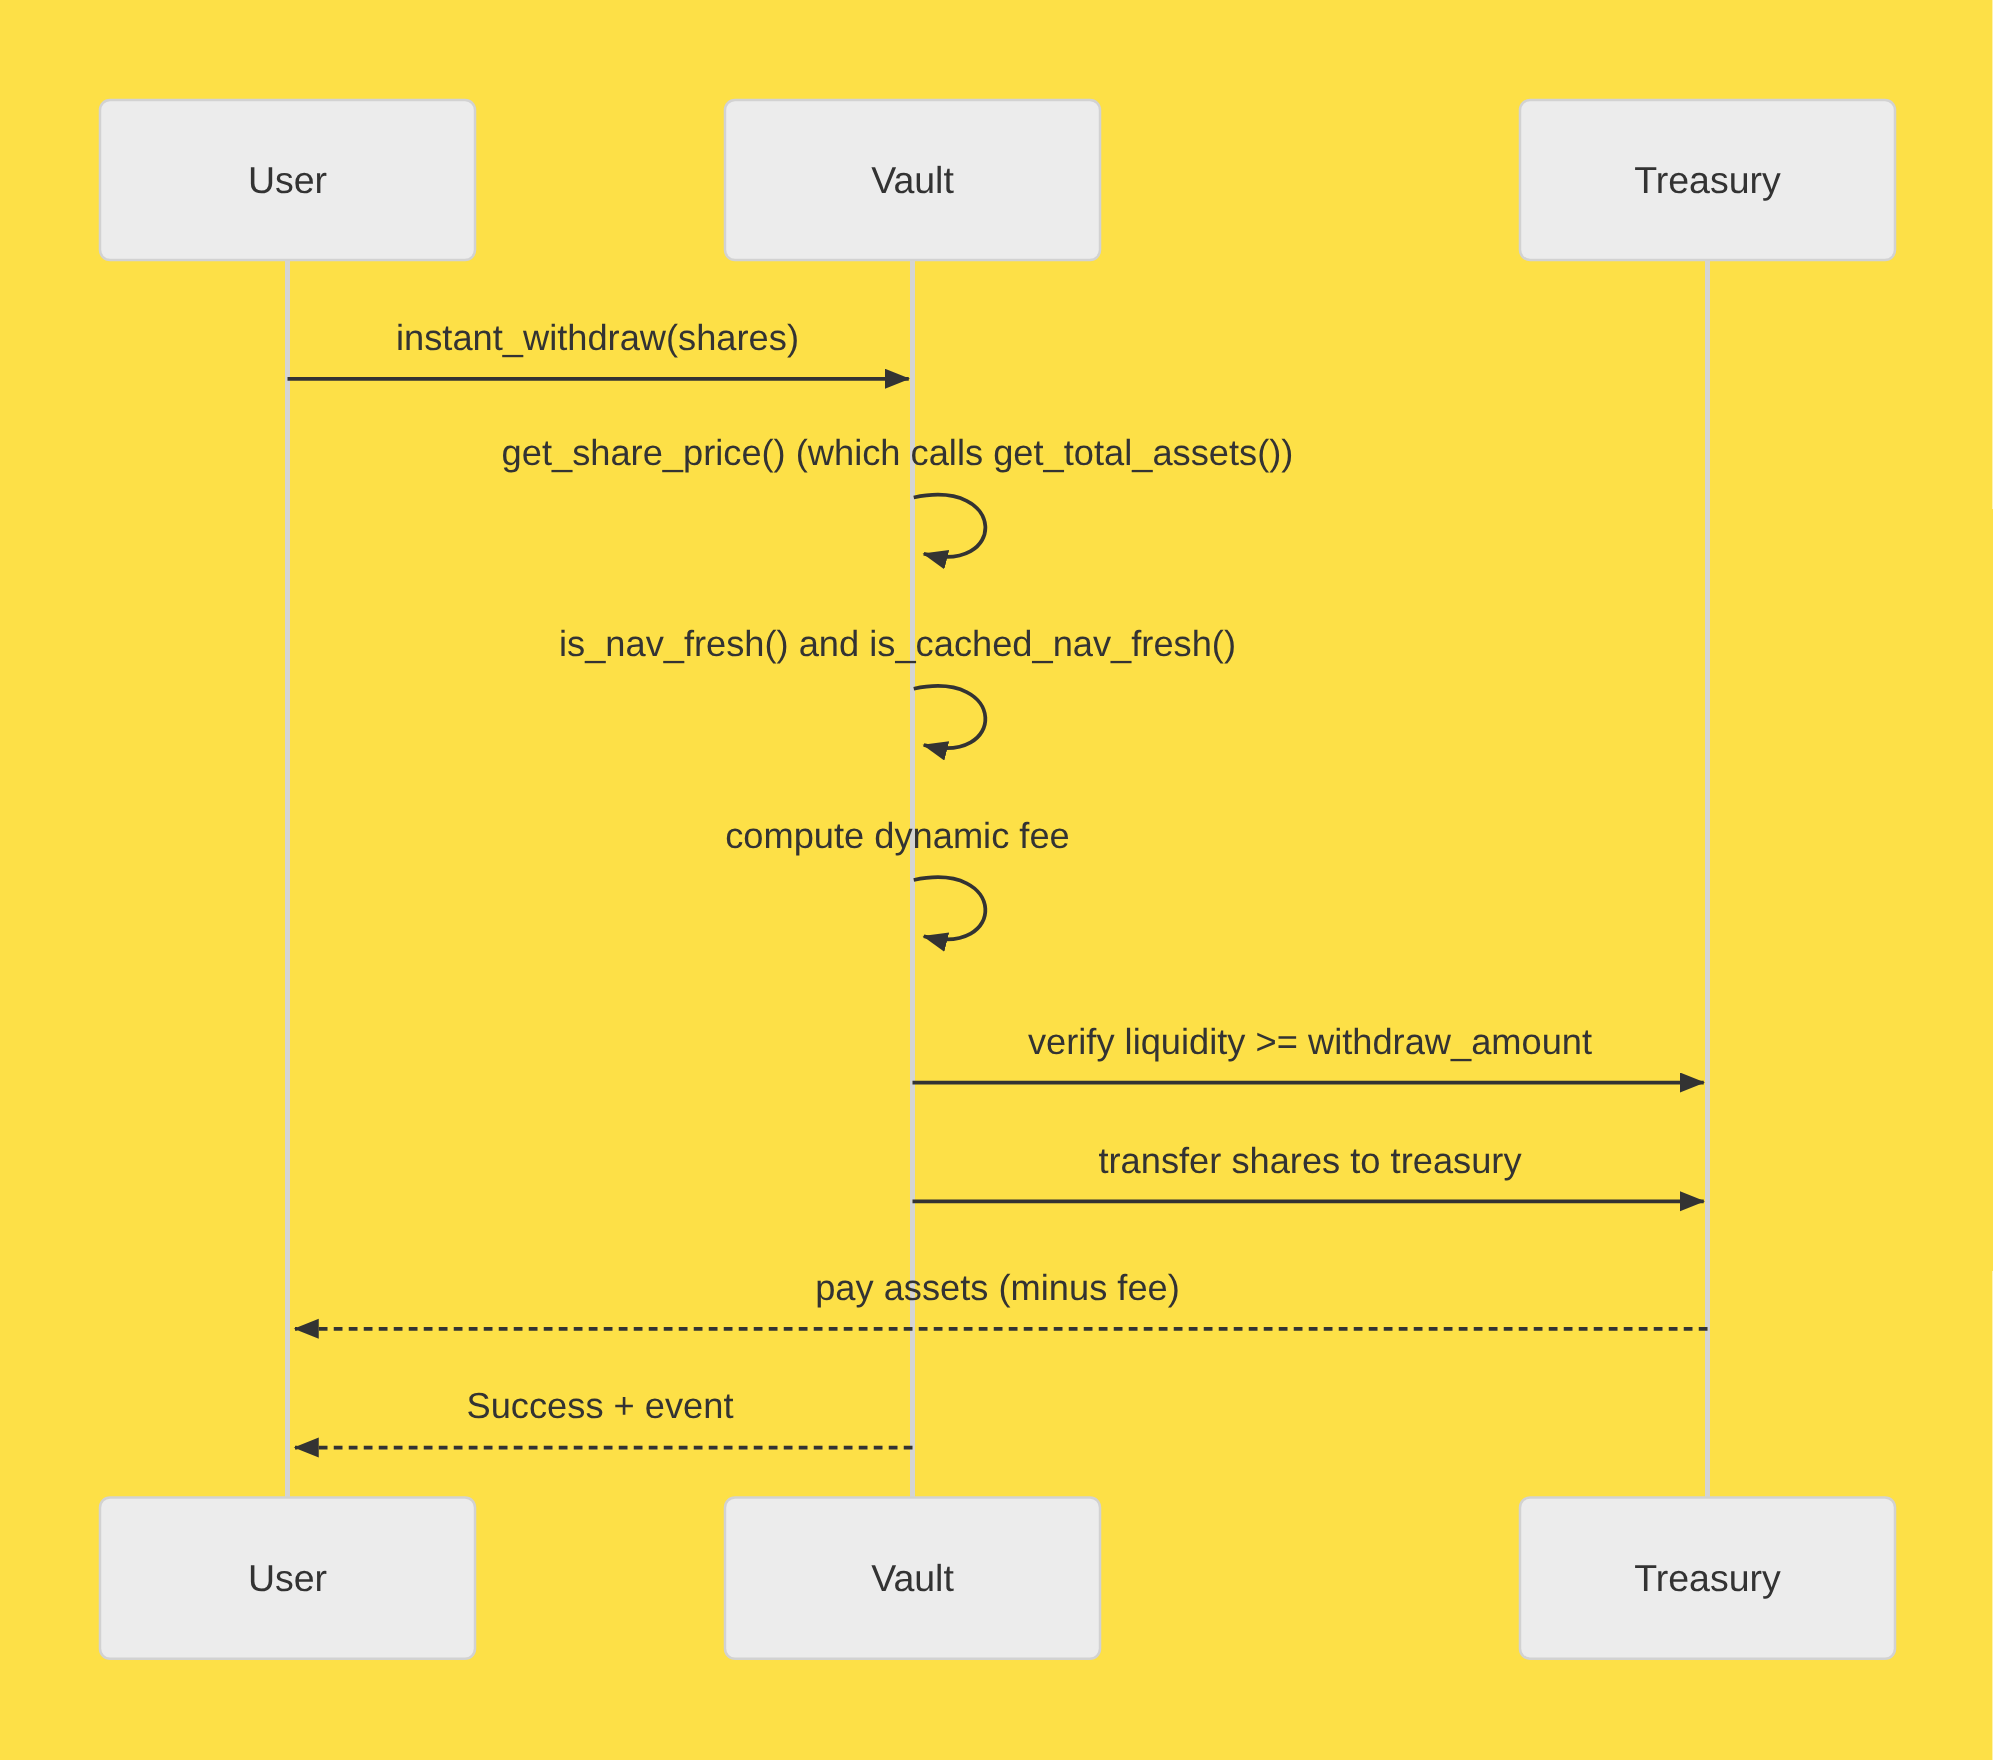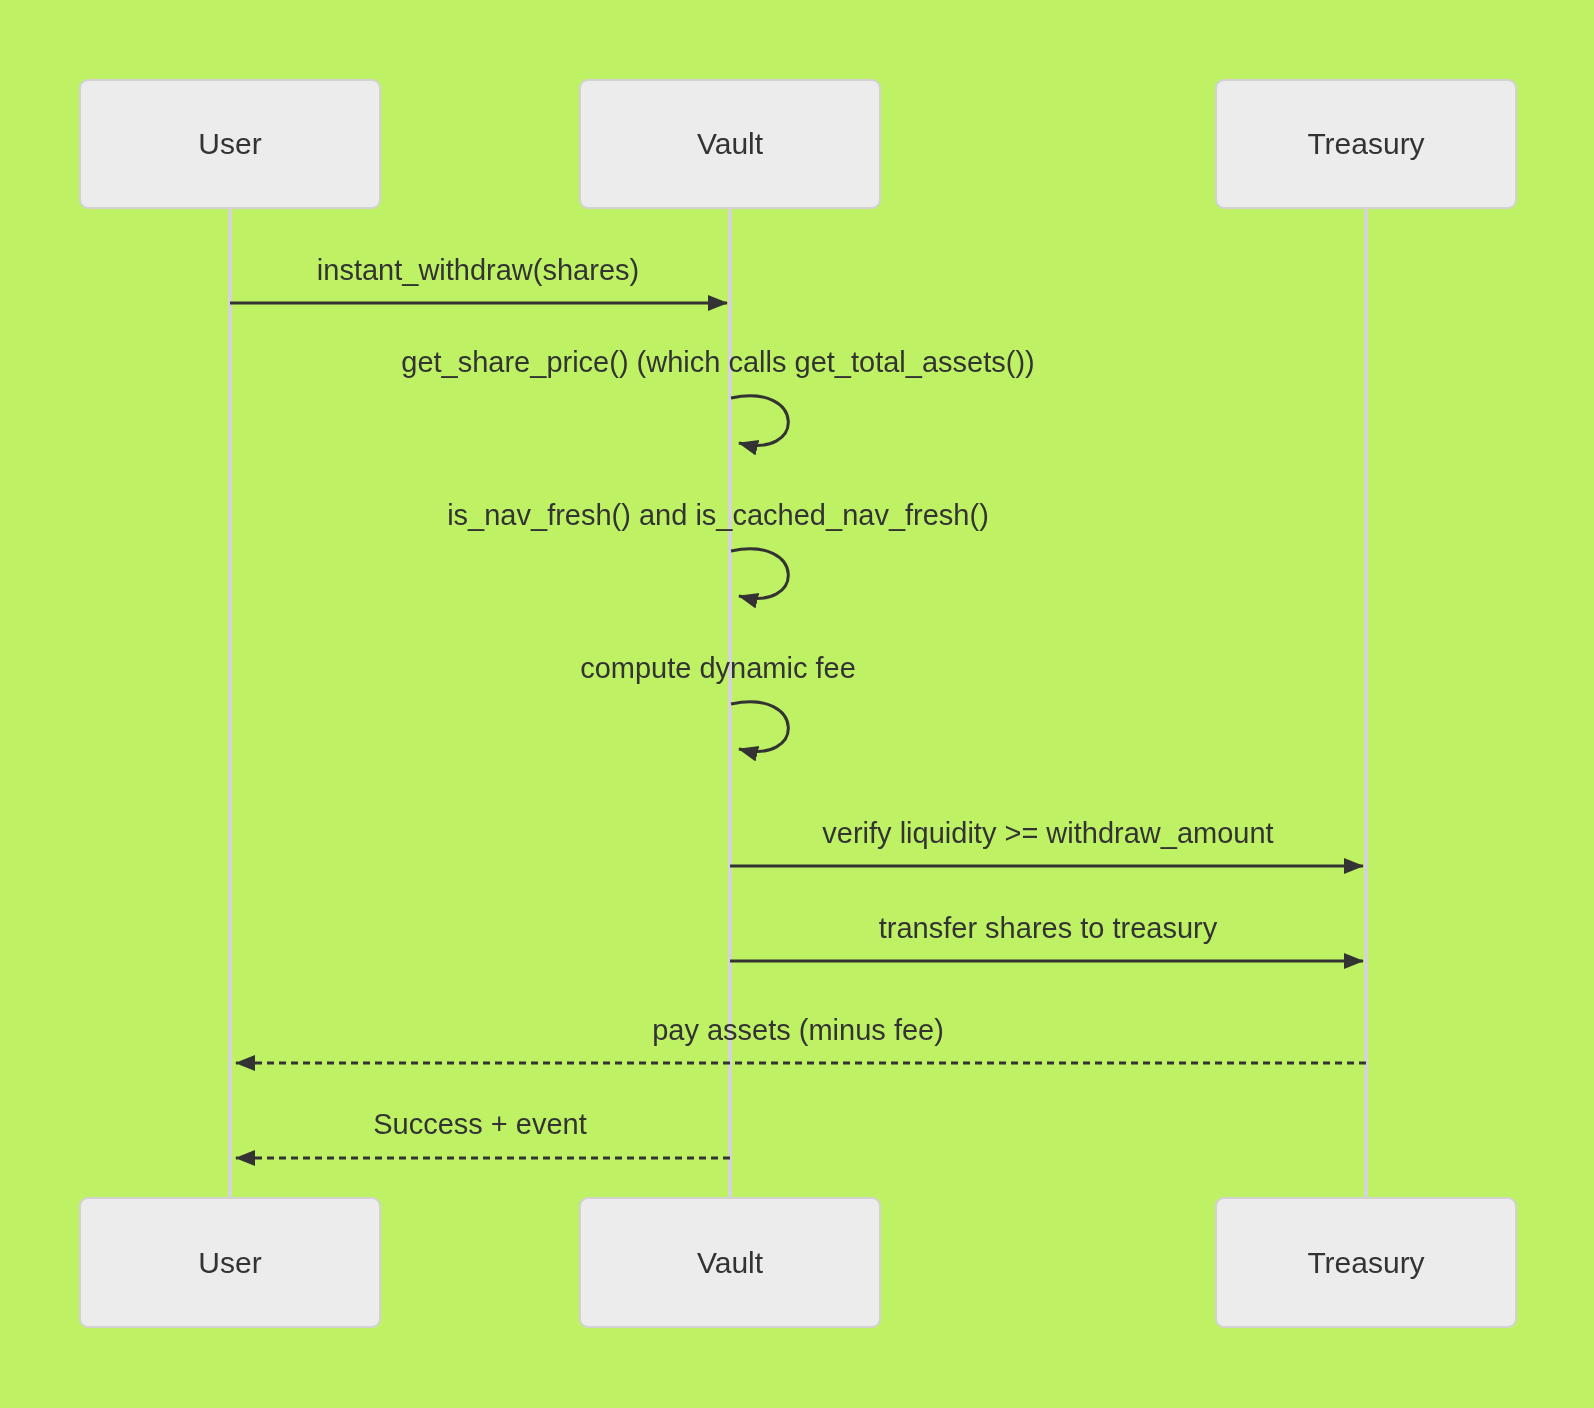--- a/index.html
+++ b/index.html
@@ -4,21 +4,21 @@
 <style>
   html, body {
     margin: 0;
     padding: 0;
     background: #ffffff;
   }
   .stage {
     position: relative;
     width: 1594px;
     height: 1408px;
-    background: #bef264;
+    background: #fde047;
     font-family: "Liberation Sans", sans-serif;
   }
   svg { display: block; }
 
   .lifeline {
     stroke: #d4d4d4;
     stroke-width: 4;
   }
   .actor-box {
     fill: #ececec;

